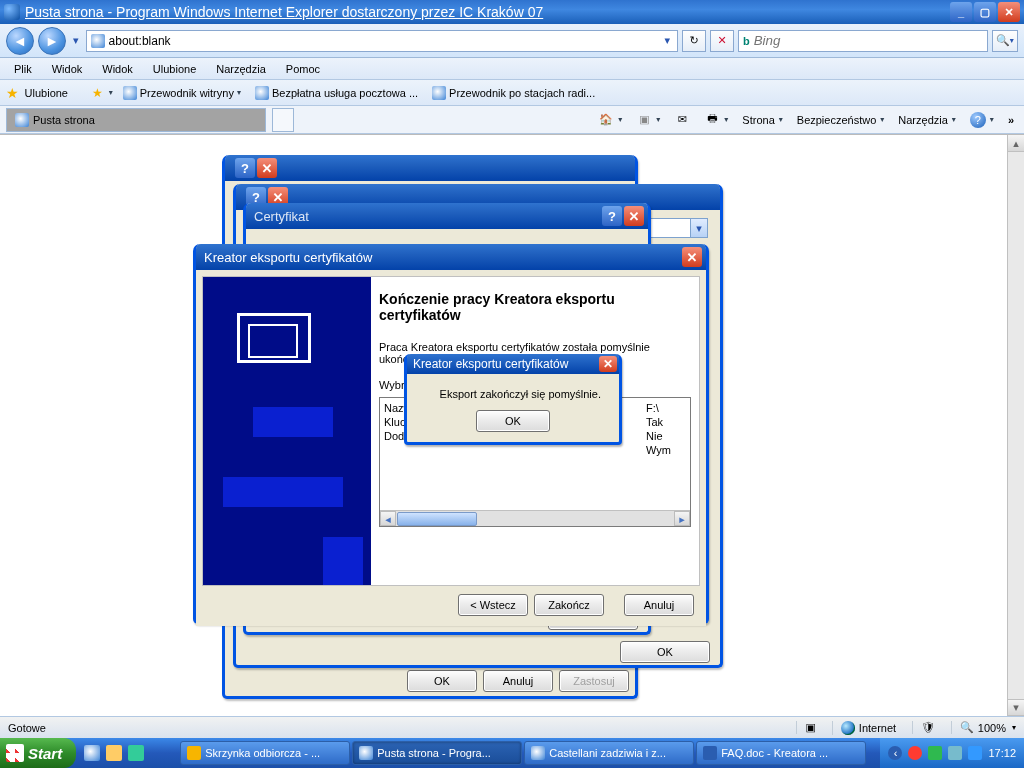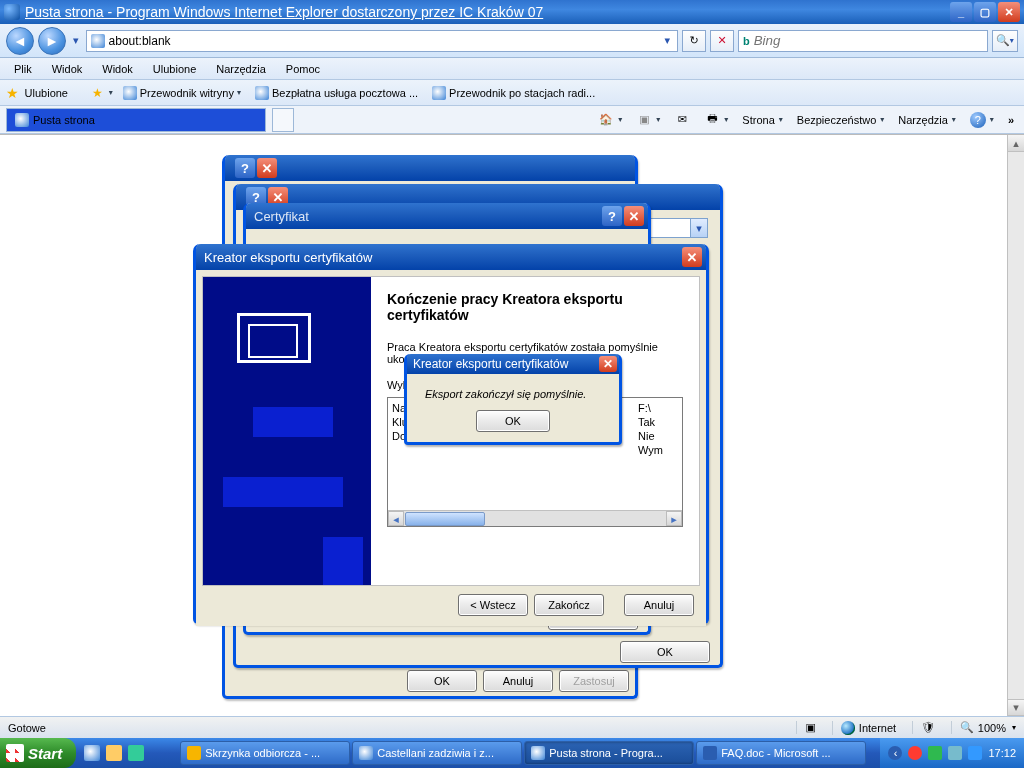--- a/index.html
+++ b/index.html
@@ -101,21 +101,21 @@
 .favlink { display:flex; align-items:center; gap:3px; padding:2px 4px; }
 .favlink .ficon { width:14px;height:14px;background:radial-gradient(circle at 40% 40%,#fff,#3a82d6);border-radius:2px; }
 
 
 .cmdbar {
   height: 28px; background:#eef3fa;
   border-bottom:1px solid #b2c8e2;
   display:flex; align-items:center; padding:0 6px; gap:6px;
 }
 .tab {
-  height:24px; background:#1d4ed8; border:1px solid #9db8d8;
+  height:24px; background:#a3a3a3; border:1px solid #9db8d8;
   display:flex; align-items:center; padding:0 8px; gap:4px; min-width: 260px;
 }
 .tab .ficon{width:14px;height:14px;background:radial-gradient(circle at 40% 40%,#fff,#3a82d6);border-radius:2px;}
 .newtab { width:22px; border:1px solid #9db8d8; background:#f5f8fc; height:24px; }
 .spacer { flex:1; }
 .cmd-item { display:flex; align-items:center; gap:2px; padding:2px 4px; color:#000; }
 .cmd-item .drop{ color:#345; font-size:8px; margin-left:2px;}
 .cmd-item .pi{ width:16px;height:16px; display:flex;align-items:center;justify-content:center; }
 
 
@@ -236,21 +236,21 @@
   content:""; position:absolute; left:8px; top:8px; width:46px; height:30px;
   border:2px solid #fff;
 }
 .wizard-left .bgdeco {
   position:absolute; inset:0;
   background:
     linear-gradient(#0a20d0,#0a20d0) 50px 130px/80px 30px no-repeat,
     linear-gradient(#0a20d0,#0a20d0) 20px 200px/120px 30px no-repeat,
     linear-gradient(#0a20d0,#0a20d0) 120px 260px/40px 60px no-repeat;
 }
-.wizard-right { flex:1; padding: 14px 16px; }
+.wizard-right { flex:1; padding: 14px 8px; }
 .wizard-right h2{ font-family:"Trebuchet MS",Tahoma,sans-serif; font-size:14px; font-weight:bold; margin-bottom:12px; }
 .wizard-list {
   border:1px solid #7a7a7a; background:#fff; height:130px; margin-top:6px;
   padding:3px 4px; font-size:11px; line-height:14px; position:relative;
 }
 .wizard-list-hscroll{
   position:absolute; left:0; right:0; bottom:0; height:16px;
   background:#e1e1e1; border-top:1px solid #c0c0c0; display:flex;
 }
 .wizard-list-hscroll .har{
@@ -267,21 +267,21 @@
   position:absolute; border:3px solid #0054e3; border-top:none;
   border-radius:6px 6px 4px 4px; background:#ece9d8;
   box-shadow: 1px 2px 2px rgba(0,0,0,.3);
 }
 .msgbox .mtitle {
   height:20px; background: linear-gradient(to bottom,#2f73cf,#0342a9);
   color:#fff; font-size:12px; display:flex;align-items:center; padding: 0 2px 0 6px; font-weight:bold;
   border-radius:4px 4px 0 0;
 }
 .msgbox .mtitle .tflex{flex:1; font-weight:normal;}
-.msgbox .mbody{ padding:14px 18px 6px; text-align:left;font-style:italic; }
+.msgbox .mbody{ padding:14px 18px 6px; text-align:right; }
 .msgbox .mbtnrow{ display:flex; justify-content:center; padding:4px 0 10px;}
 
 
 .dlg-shell-ok { display:flex; justify-content:flex-end; gap:6px; padding:6px 10px 10px;}
 
 .xpwin.back .xptitle .tspan{ opacity: .85; }
 
 
 .combobox{ position:absolute; right:12px; top:8px; left:240px; height:20px;
   border:1px solid #7da2ce; background:#fff; display:flex; }
@@ -537,31 +537,31 @@
   <div style="width:100px; display:flex; align-items:center; gap:6px; padding-left:8px;">
     <span style="width:16px;height:16px;background:radial-gradient(circle at 40% 40%,#fff,#3a82d6);border-radius:2px;"></span>
     <span style="width:16px;height:16px;background:#fc6;border-radius:2px;"></span>
     <span style="width:16px;height:16px;background:#3c9;border-radius:2px;"></span>
   </div>
   <div class="tb-tasks">
     <div class="tb-task">
       <span class="ti" style="background:#f7b500;border-radius:2px;"></span>
       <span>Skrzynka odbiorcza - ...</span>
     </div>
+    <div class="tb-task active">
+      <span class="ti" style="background:radial-gradient(circle at 40% 40%,#fff,#3a82d6);border-radius:2px;"></span>
+      <span>Pusta strona - Progra...</span>
+    </div>
     <div class="tb-task">
       <span class="ti" style="background:radial-gradient(circle at 40% 40%,#fff,#3a82d6);border-radius:2px;"></span>
       <span>Castellani zadziwia i z...</span>
     </div>
-    <div class="tb-task active">
-      <span class="ti" style="background:radial-gradient(circle at 40% 40%,#fff,#3a82d6);border-radius:2px;"></span>
-      <span>Pusta strona - Progra...</span>
-    </div>
     <div class="tb-task">
       <span class="ti" style="background:#2a5db0;border-radius:2px;"></span>
-      <span>FAQ.doc - Microsoft ...</span>
+      <span>FAQ.doc - Kreatora ...</span>
     </div>
   </div>
   <div class="tray">
     <span style="background:#2a5db0;border-radius:50%;width:14px;height:14px;display:flex;align-items:center;justify-content:center;">‹</span>
     <span class="tic" style="background:#ff3b30;border-radius:50%;"></span>
     <span class="tic" style="background:#2fb94f;border-radius:2px;"></span>
     <span class="tic" style="background:#7bc;border-radius:2px;"></span>
     <span class="tic" style="background:#39f;border-radius:2px;"></span>
     <span>17:12</span>
   </div>

